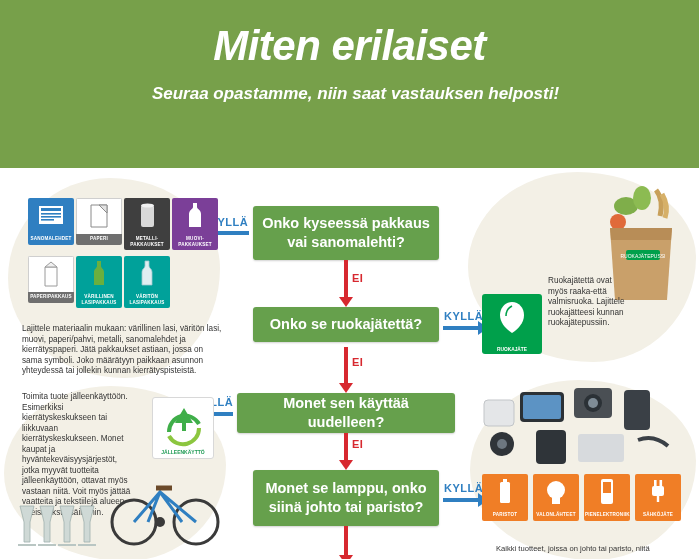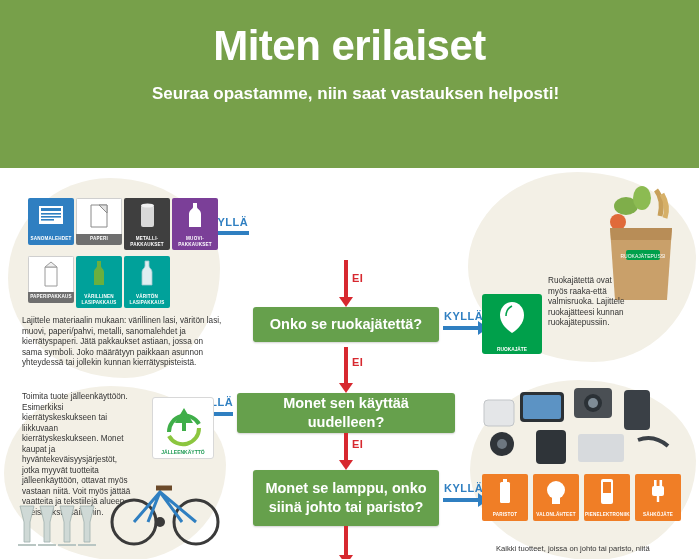--- a/index.html
+++ b/index.html
@@ -8,20 +8,21 @@
     width:699px; height:559px;
     font-family:"Liberation Sans", sans-serif;
     background:#ffffff;
     overflow:hidden;
     position:relative;
   }
   .header {
     position:absolute; left:0; top:0; width:699px; height:168px;
     background:#77a04a;
     text-align:center;
+    font-style:italic;
   }
   .title {
     color:#ffffff;
     font-size:42px;
     font-weight:bold;
     line-height:48px;
     padding-top:22px;
     letter-spacing:-0.5px;
   }
   .subtitle {
@@ -185,20 +186,23 @@
   <div class="subtitle">Seuraa opastamme, niin saat vastauksen helposti!</div>
 </div>
 
 <div class="canvas">
 
   <div class="blob" style="left:8px; top:10px; width:212px; height:200px;"></div>
   <div class="blob" style="left:468px; top:4px; width:228px; height:190px;"></div>
   <div class="blob" style="left:4px; top:218px; width:222px; height:175px;"></div>
   <div class="blob" style="left:470px; top:212px; width:226px; height:180px;"></div>
 
+  <div class="qbox" style="left:253px; top:38px; width:186px; height:54px;">
+    <span>Onko kyseessä pakkaus vai sanomalehti?</span>
+  </div>
 
   <div class="qbox" style="left:253px; top:139px; width:186px; height:35px;">
     <span>Onko se ruokajätettä?</span>
   </div>
 
   <div class="qbox" style="left:237px; top:225px; width:218px; height:40px;">
     <span>Monet sen käyttää uudelleen?</span>
   </div>
 
   <div class="qbox" style="left:253px; top:302px; width:186px; height:56px;">
@@ -291,21 +295,21 @@
 
   <div class="tile teal" style="left:124px; top:88px;">
     <div class="pic">
       <svg width="46" height="36" viewBox="0 0 46 36">
         <path d="M21 5 h4 v5 c0 2 3 3 3 6 v13 h-10 v-13 c0-3 3-4 3-6 z" fill="#dfeef1" stroke="#9fc8cf" stroke-width="0.8"></path>
       </svg>
     </div>
     <div class="cap">VÄRITÖN<br>LASIPAKKAUS</div>
   </div>
 
-  <div class="bodytext" style="left:22px; top:148px; width:200px;">Lajittele materiaalin mukaan: värillinen lasi, väritön lasi, muovi, paperi/pahvi, metalli, sanomalehdet ja kierrätyspaperi. Jätä pakkaukset astiaan, jossa on sama symboli. Joko määrätyyn paikkaan asunnon yhteydessä tai jollekin kunnan kierrätyspisteistä.</div>
+  <div class="bodytext" style="left:22px; top:156px; width:200px;">Lajittele materiaalin mukaan: värillinen lasi, väritön lasi, muovi, paperi/pahvi, metalli, sanomalehdet ja kierrätyspaperi. Jätä pakkaukset astiaan, jossa on sama symboli. Joko määrätyyn paikkaan asunnon yhteydessä tai jollekin kunnan kierrätyspisteistä.</div>
 
   <div class="greenicon" style="left:482px; top:126px;">
     <svg width="60" height="48" viewBox="0 0 60 48">
       <path d="M30 8 c-7 0 -12 6 -12 13 c0 8 6 14 12 18 c6 -4 12 -10 12 -18 c0 -7 -5 -13 -12 -13 z" fill="#ffffff"></path>
       <path d="M30 12 c-4 2 -6 6 -6 10" stroke="#00a04b" stroke-width="1.6" fill="none"></path>
     </svg>
     <div class="cap">RUOKAJÄTE</div>
   </div>
 
   <div style="position:absolute; left:596px; top:10px; width:96px; height:130px;">

